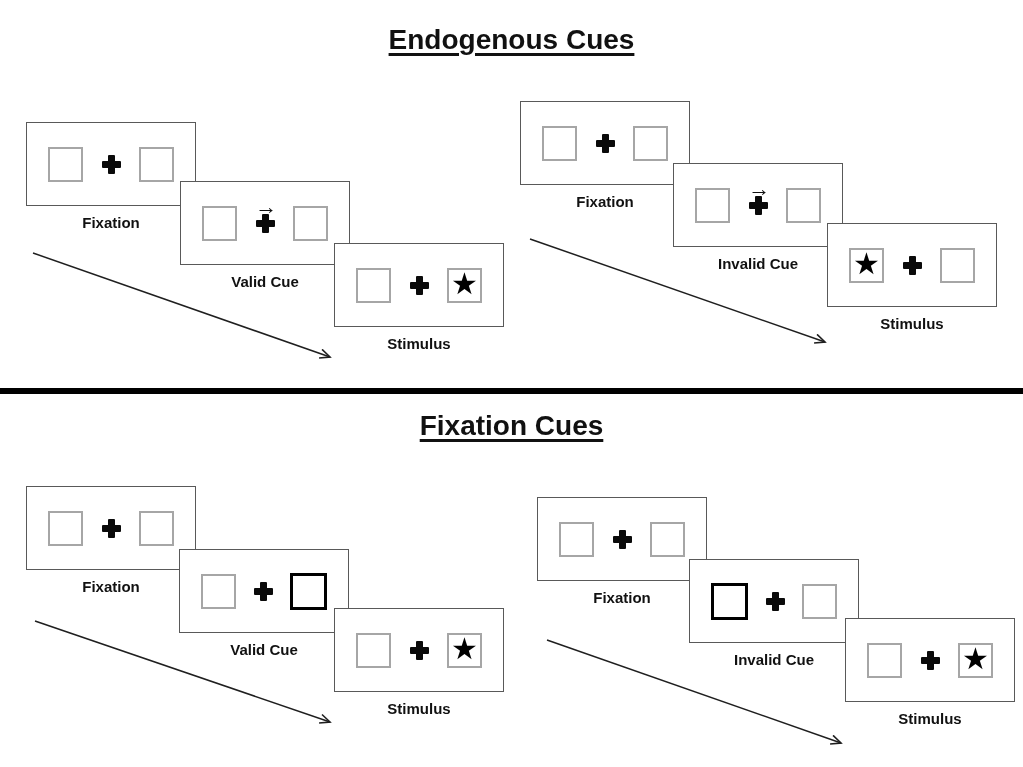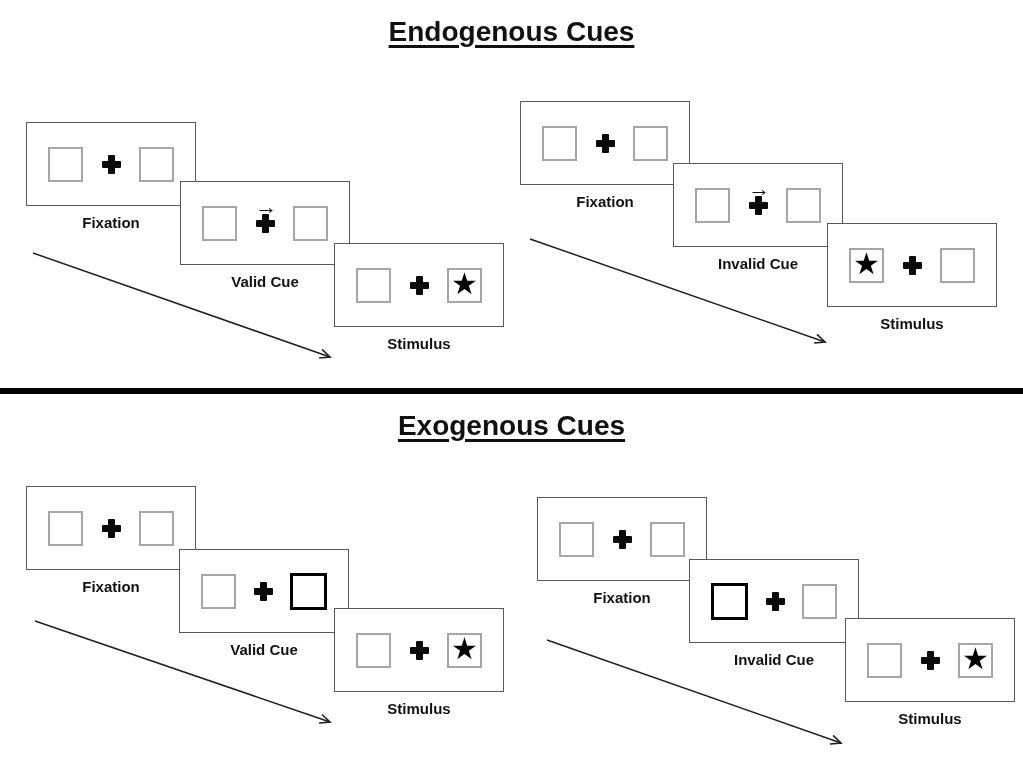--- a/index.html
+++ b/index.html
@@ -5,21 +5,21 @@
   html,body { margin:0; padding:0; background:#fff; }
   #stage {
     position:relative; width:1023px; height:767px; background:#ffffff;
     font-family:"Liberation Sans", sans-serif; color:#111; overflow:hidden;
   }
 
   
   .title { position:absolute; left:0; width:100%; text-align:center;
            font-size:28px; font-weight:bold; }
   .title span { text-decoration:underline; text-decoration-thickness:3px; text-underline-offset:4px; }
-  .t-endo { top:16px; }
+  .t-endo { top:24px; }
   .t-exo  { top:410px; }
 
   
   .divider { position:absolute; left:0; top:388px; width:100%; height:6px; background:#000; }
 
   
   .overlay { position:absolute; left:0; top:0; width:1023px; height:767px; }
 
   
   .seq { position:absolute; width:170px; }
@@ -78,21 +78,21 @@
       </marker>
     </defs>
     <line x1="33" y1="253" x2="330" y2="357" stroke="#1f1f1f" stroke-width="1.5" marker-end="url(#ah)"></line>
     <line x1="530" y1="239" x2="825" y2="342" stroke="#1f1f1f" stroke-width="1.5" marker-end="url(#ah)"></line>
     <line x1="35" y1="621" x2="330" y2="722" stroke="#1f1f1f" stroke-width="1.5" marker-end="url(#ah)"></line>
     <line x1="547" y1="640" x2="841" y2="743" stroke="#1f1f1f" stroke-width="1.5" marker-end="url(#ah)"></line>
   </svg>
 
   <div class="title t-endo"><span>Endogenous Cues</span></div>
   <div class="divider"></div>
-  <div class="title t-exo"><span>Exogenous Cues</span></div>
+  <div class="title t-exo"><span>Fixation Cues</span></div>
 
   <div class="seq ev-fix">
     <div class="panel">
       <div class="box"></div>
       <div class="center">
           <div class="plus"></div>
         </div>
       <div class="box"></div>
     </div>
     <div class="plabel">Fixation</div>

